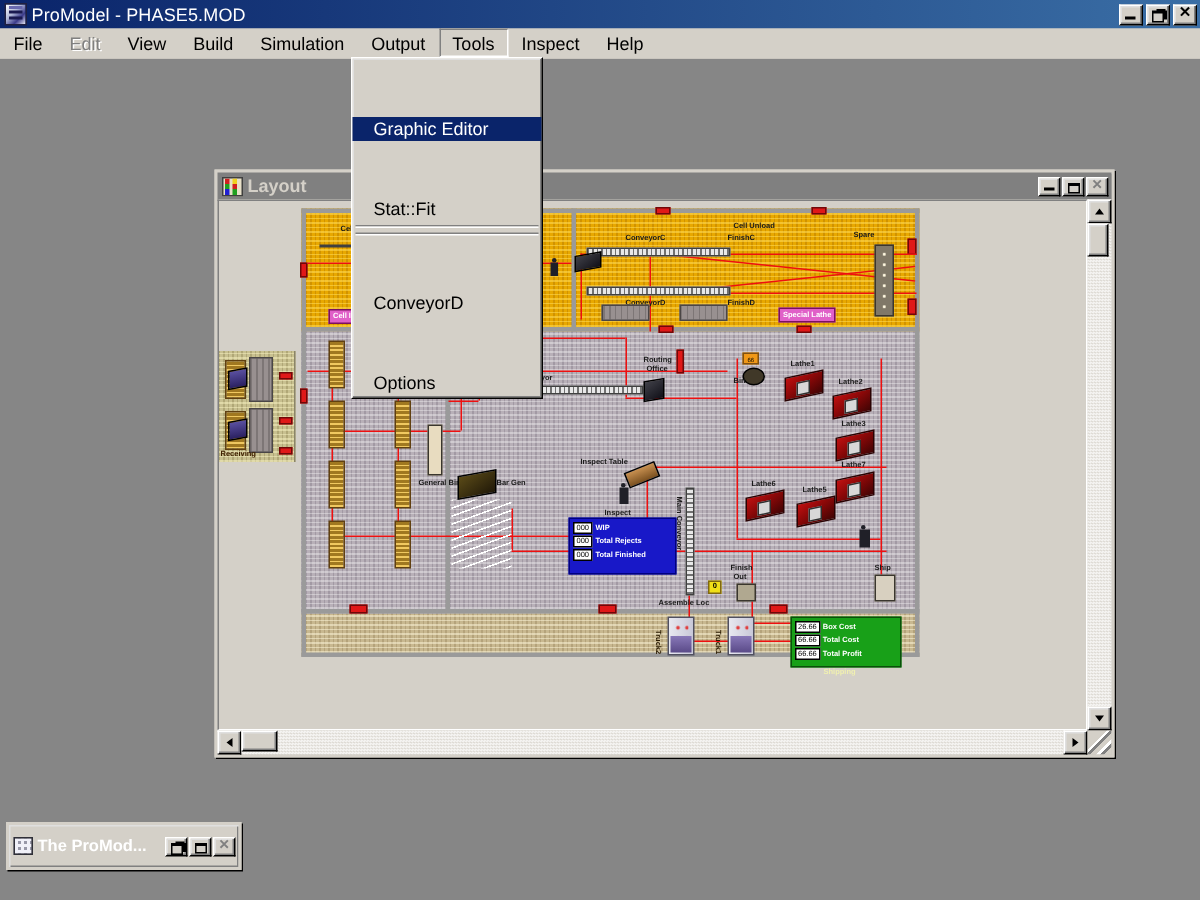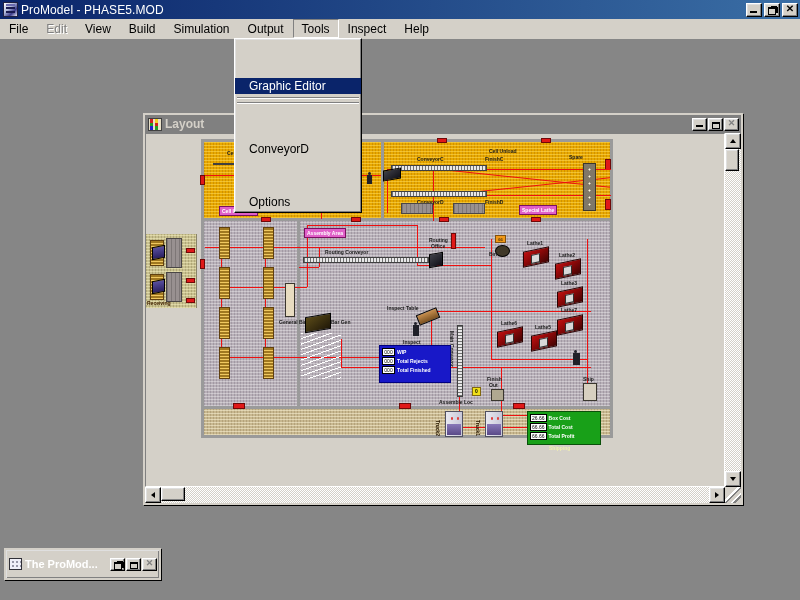--- a/index.html
+++ b/index.html
@@ -669,20 +669,23 @@
           <div class="sb-corner"></div>
         </div>
       </div>
     </div>
   </div>
 
   <div id="dropdown">
     <div class="dd-item selected">
       <span>Graphic Editor</span>
     </div>
+    <div class="dd-item">
+      <span>Stat::Fit</span>
+    </div>
     <div class="dd-sep"></div>
     <div class="dd-sep"></div>
     <div class="dd-item">
       <span>ConveyorD</span>
     </div>
     <div class="dd-item">
       <span>Options</span>
     </div>
   </div>
 

